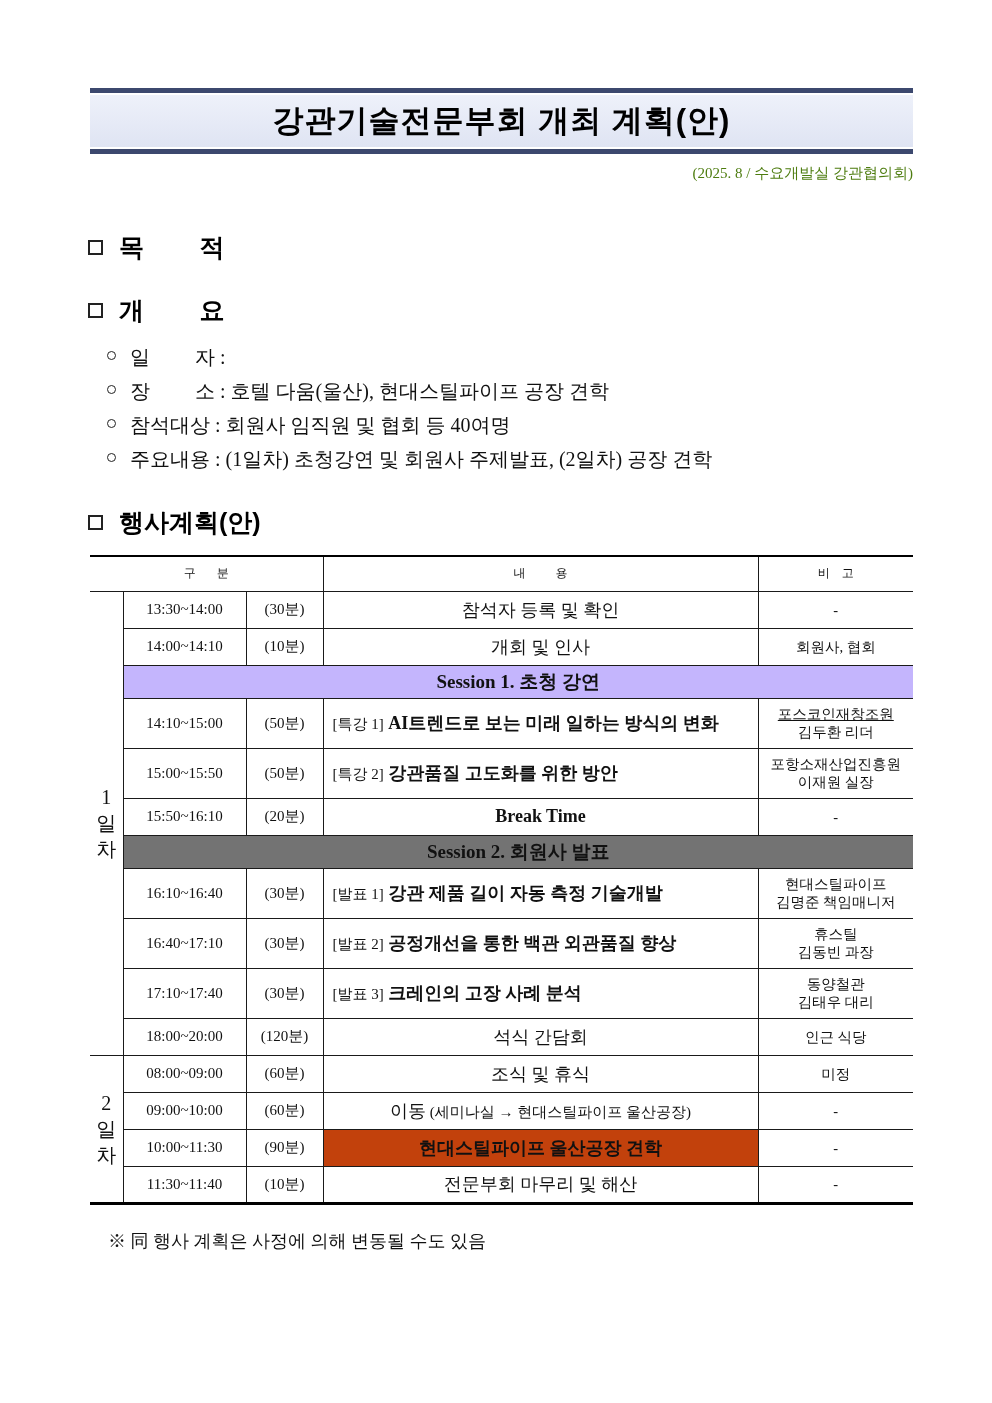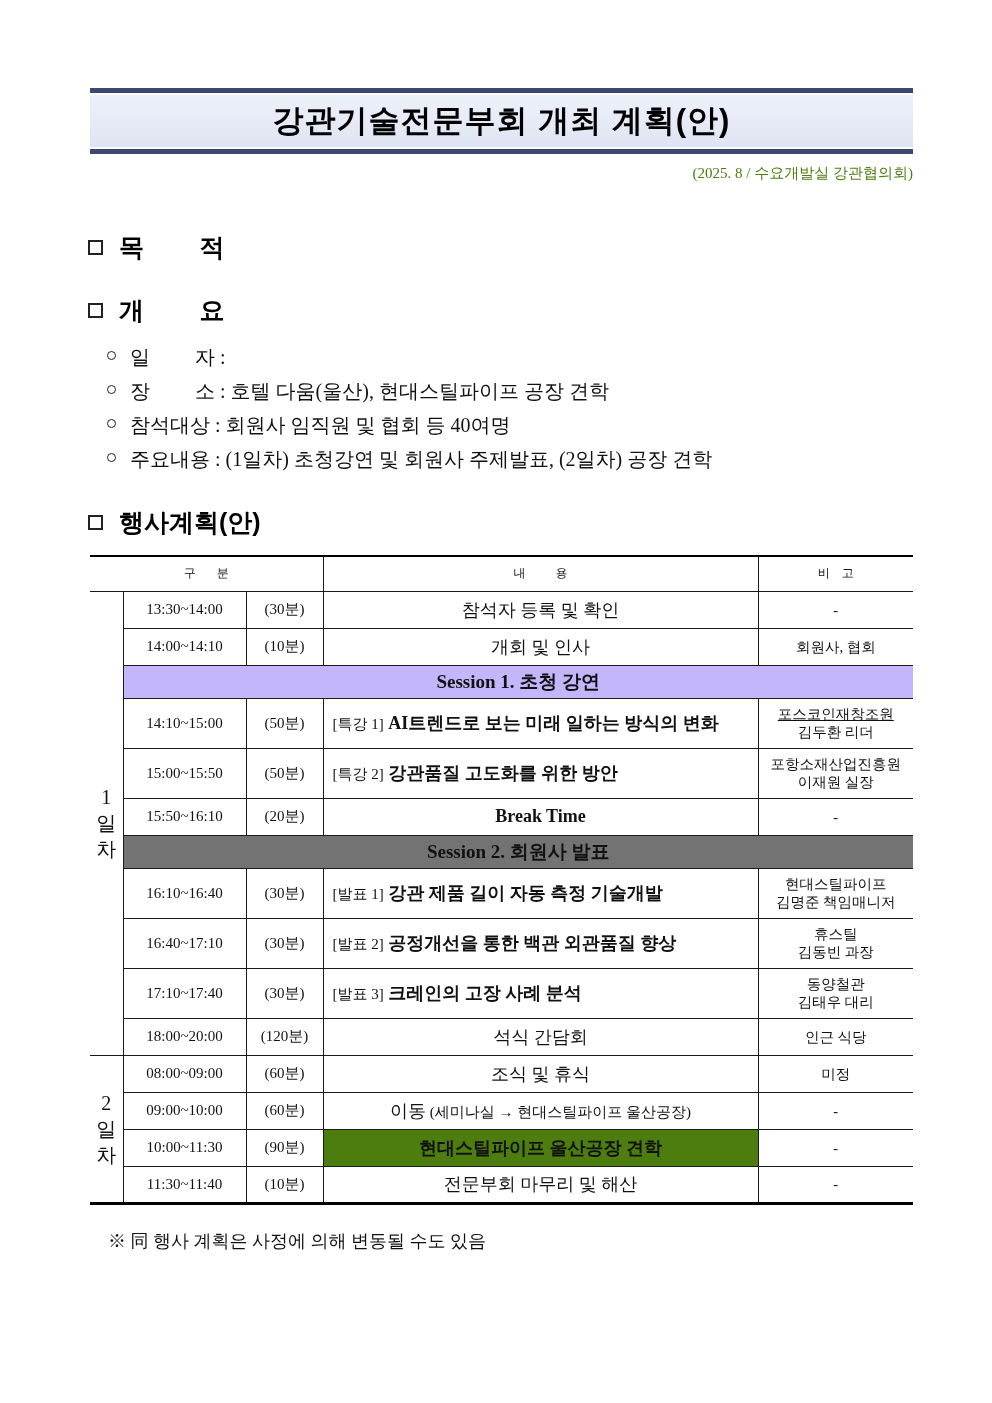--- a/index.html
+++ b/index.html
@@ -58,21 +58,21 @@
   td.cont { font-size:18px; }
   td.cont.bold { font-weight:bold; }
   td.cont.left { text-align:left; padding-left:9px; }
   .prefix { font-size:15px; }
   .topic  { font-weight:bold; font-size:18px; }
   td.remark { font-size:14.5px; line-height:18px; }
   .u { text-decoration:underline; }
   td.session { font-weight:bold; font-size:19px; }
   tr.s1 td.session { background:#c4b5fd; }
   tr.s2 td.session { background:#737373; }
-  td.hl { background:#4d7c0f; }
+  td.hl { background:#c2410c; }
   tr.day2-start td { border-top:1px solid #4c1d95; }
   .sub { font-size:15px; }
 
   .footnote { margin-top:24px; margin-left:18px; font-size:18px; }
 </style>
 </head>
 <body>
 
 <div class="page">
   <div class="content">

